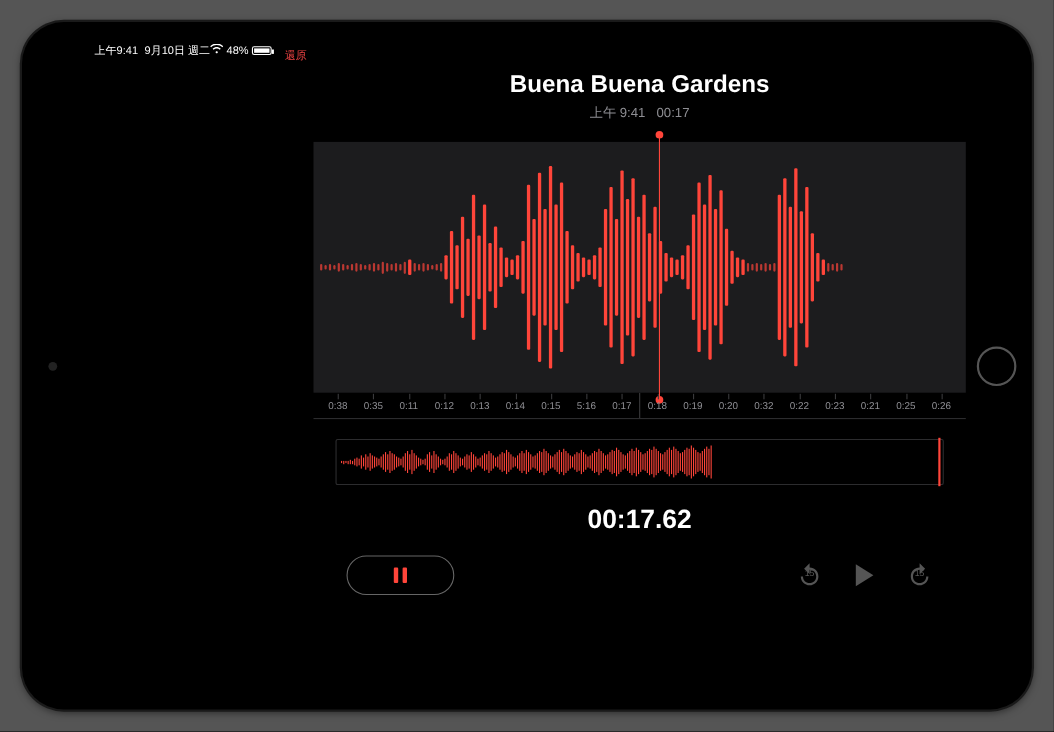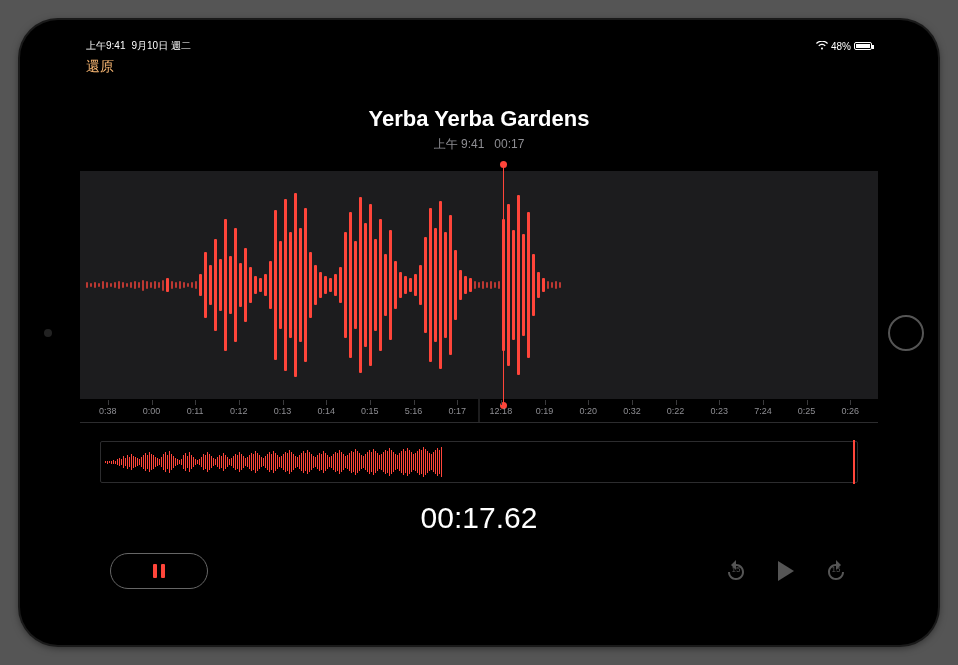--- a/index.html
+++ b/index.html
@@ -33,21 +33,21 @@
       right: 14px; top: 50%;
       width: 36px; height: 36px;
       border: 2px solid #555; border-radius: 50%;
       transform: translateY(-50%);
     }
     .screen {
       position: absolute;
       left: 60px; right: 60px; top: 18px; bottom: 18px;
       background: #000;
       display: flex;
-      flex-direction: column;
+      flex-direction: row;
     }
     .status-bar {
       height: 16px;
       display: flex;
       align-items: center;
       justify-content: space-between;
       padding: 0 6px;
       color: #fff;
       font-size: 10px;
     }
@@ -55,21 +55,21 @@
     .status-right { display: flex; gap: 3px; align-items: center; }
     .wifi-ic { display:inline-block; }
     .batt { width: 18px; height: 8px; border:1px solid #fff; border-radius:2px; position:relative; }
     .batt::after { content:""; position:absolute; right:-3px; top:2px; width:2px; height:4px; background:#fff; }
     .batt-fill { position:absolute; left:1px; top:1px; bottom:1px; right:1px; background:#fff; }
     .nav-row {
       height: 26px;
       display:flex; align-items:center;
       padding: 0 6px;
     }
-    .back-link { color:#fdba74; font-size:14px; }
+    .back-link { color:#ef4444; font-size:10px; }
     .content { flex:1; display:flex; flex-direction:column; align-items:center; }
     .title { color:#fff; font-size:22px; font-weight:600; margin-top:26px; }
     .subtitle { color:#8e8e93; font-size:12px; margin-top:4px; }
     .wave-panel {
       width:100%; height:228px; background:#1c1c1e; margin-top:18px; position:relative;
       display:flex; align-items:center;
     }
     .wave-bars { position:absolute; left:0; right:0; top:0; bottom:0; display:flex; align-items:center; gap:2px; padding-left:6px; }
     .wave-bars .bar { width:3px; background:#ff453a; border-radius:1px; }
     .wave-bars .bar.sil { background:#ff453a; opacity:0.7; width:2px; }
@@ -84,21 +84,21 @@
       background:linear-gradient(to right, transparent 0, transparent calc(50% - 1px), #3a3a3c 50%, transparent calc(50% + 1px));
     }
     .ruler span { flex:1; text-align:center; position:relative; }
     .ruler span::before { content:""; position:absolute; left:50%; top:-6px; width:1px; height:5px; background:#3a3a3c; }
     .overview {
       width:calc(100% - 40px); height:42px; margin-top:18px; border:1px solid #2c2c2e; border-radius:2px; position:relative;
       display:flex; align-items:center; padding:0 4px; gap:1px;
     }
     .overview .ob { width:1px; background:#ff453a; }
     .ov-cursor { position:absolute; right:2px; top:-2px; bottom:-2px; width:2px; background:#ff453a; }
-    .timer { color:#fff; font-size:30px; font-weight:400; margin-top:18px; font-variant-numeric: tabular-nums; }
+    .timer { color:#fff; font-size:24px; font-weight:700; margin-top:18px; font-variant-numeric: tabular-nums; }
     .controls {
       width:100%; display:flex; align-items:center; justify-content:space-between;
       padding:0 30px; margin-top:18px;
     }
     .pill-btn {
       width:98px; height:36px; border-radius:18px; border:1.5px solid #666;
       display:flex; align-items:center; justify-content:center; color:#fff;
     }
     .pause-ic { display:flex; gap:4px; }
     .pause-ic span { width:4px; height:14px; background:#ff453a; border-radius:1px; }
@@ -133,21 +133,21 @@
             <span class="batt-fill"></span>
           </span>
       </div>
     </div>
 
     <div class="nav-row">
       <span class="back-link">還原</span>
     </div>
 
     <div class="content">
-      <div class="title">Yerba Yerba Gardens</div>
+      <div class="title">Buena Buena Gardens</div>
       <div class="subtitle">
         <span>上午 9:41</span>
         &nbsp;
         <span>00:17</span>
       </div>
 
       <div class="wave-panel">
         <div class="wave-bars" id="wave-main">
             <div class="bar sil" style="height: 6.6px;"></div>
             <div class="bar sil" style="height: 4.4px;"></div>
@@ -251,35 +251,35 @@
             <div class="bar sil" style="height: 8.8px;"></div>
             <div class="bar sil" style="height: 6.6px;"></div>
             <div class="bar sil" style="height: 8.8px;"></div>
             <div class="bar sil" style="height: 6.6px;"></div>
           </div>
         <div class="playhead"></div>
       </div>
 
       <div class="ruler" id="ruler">
           <span>0:38</span>
-          <span>0:00</span>
+          <span>0:35</span>
           <span>0:11</span>
           <span>0:12</span>
           <span>0:13</span>
           <span>0:14</span>
           <span>0:15</span>
           <span>5:16</span>
           <span>0:17</span>
-          <span>12:18</span>
+          <span>0:18</span>
           <span>0:19</span>
           <span>0:20</span>
           <span>0:32</span>
           <span>0:22</span>
           <span>0:23</span>
-          <span>7:24</span>
+          <span>0:21</span>
           <span>0:25</span>
           <span>0:26</span>
         </div>
 
       <div class="overview" id="overview">
         <div class="ob" style="height: 2px;"></div>
           <div class="ob" style="height: 3px;"></div>
           <div class="ob" style="height: 2px;"></div>
           <div class="ob" style="height: 3px;"></div>
           <div class="ob" style="height: 4px;"></div>

